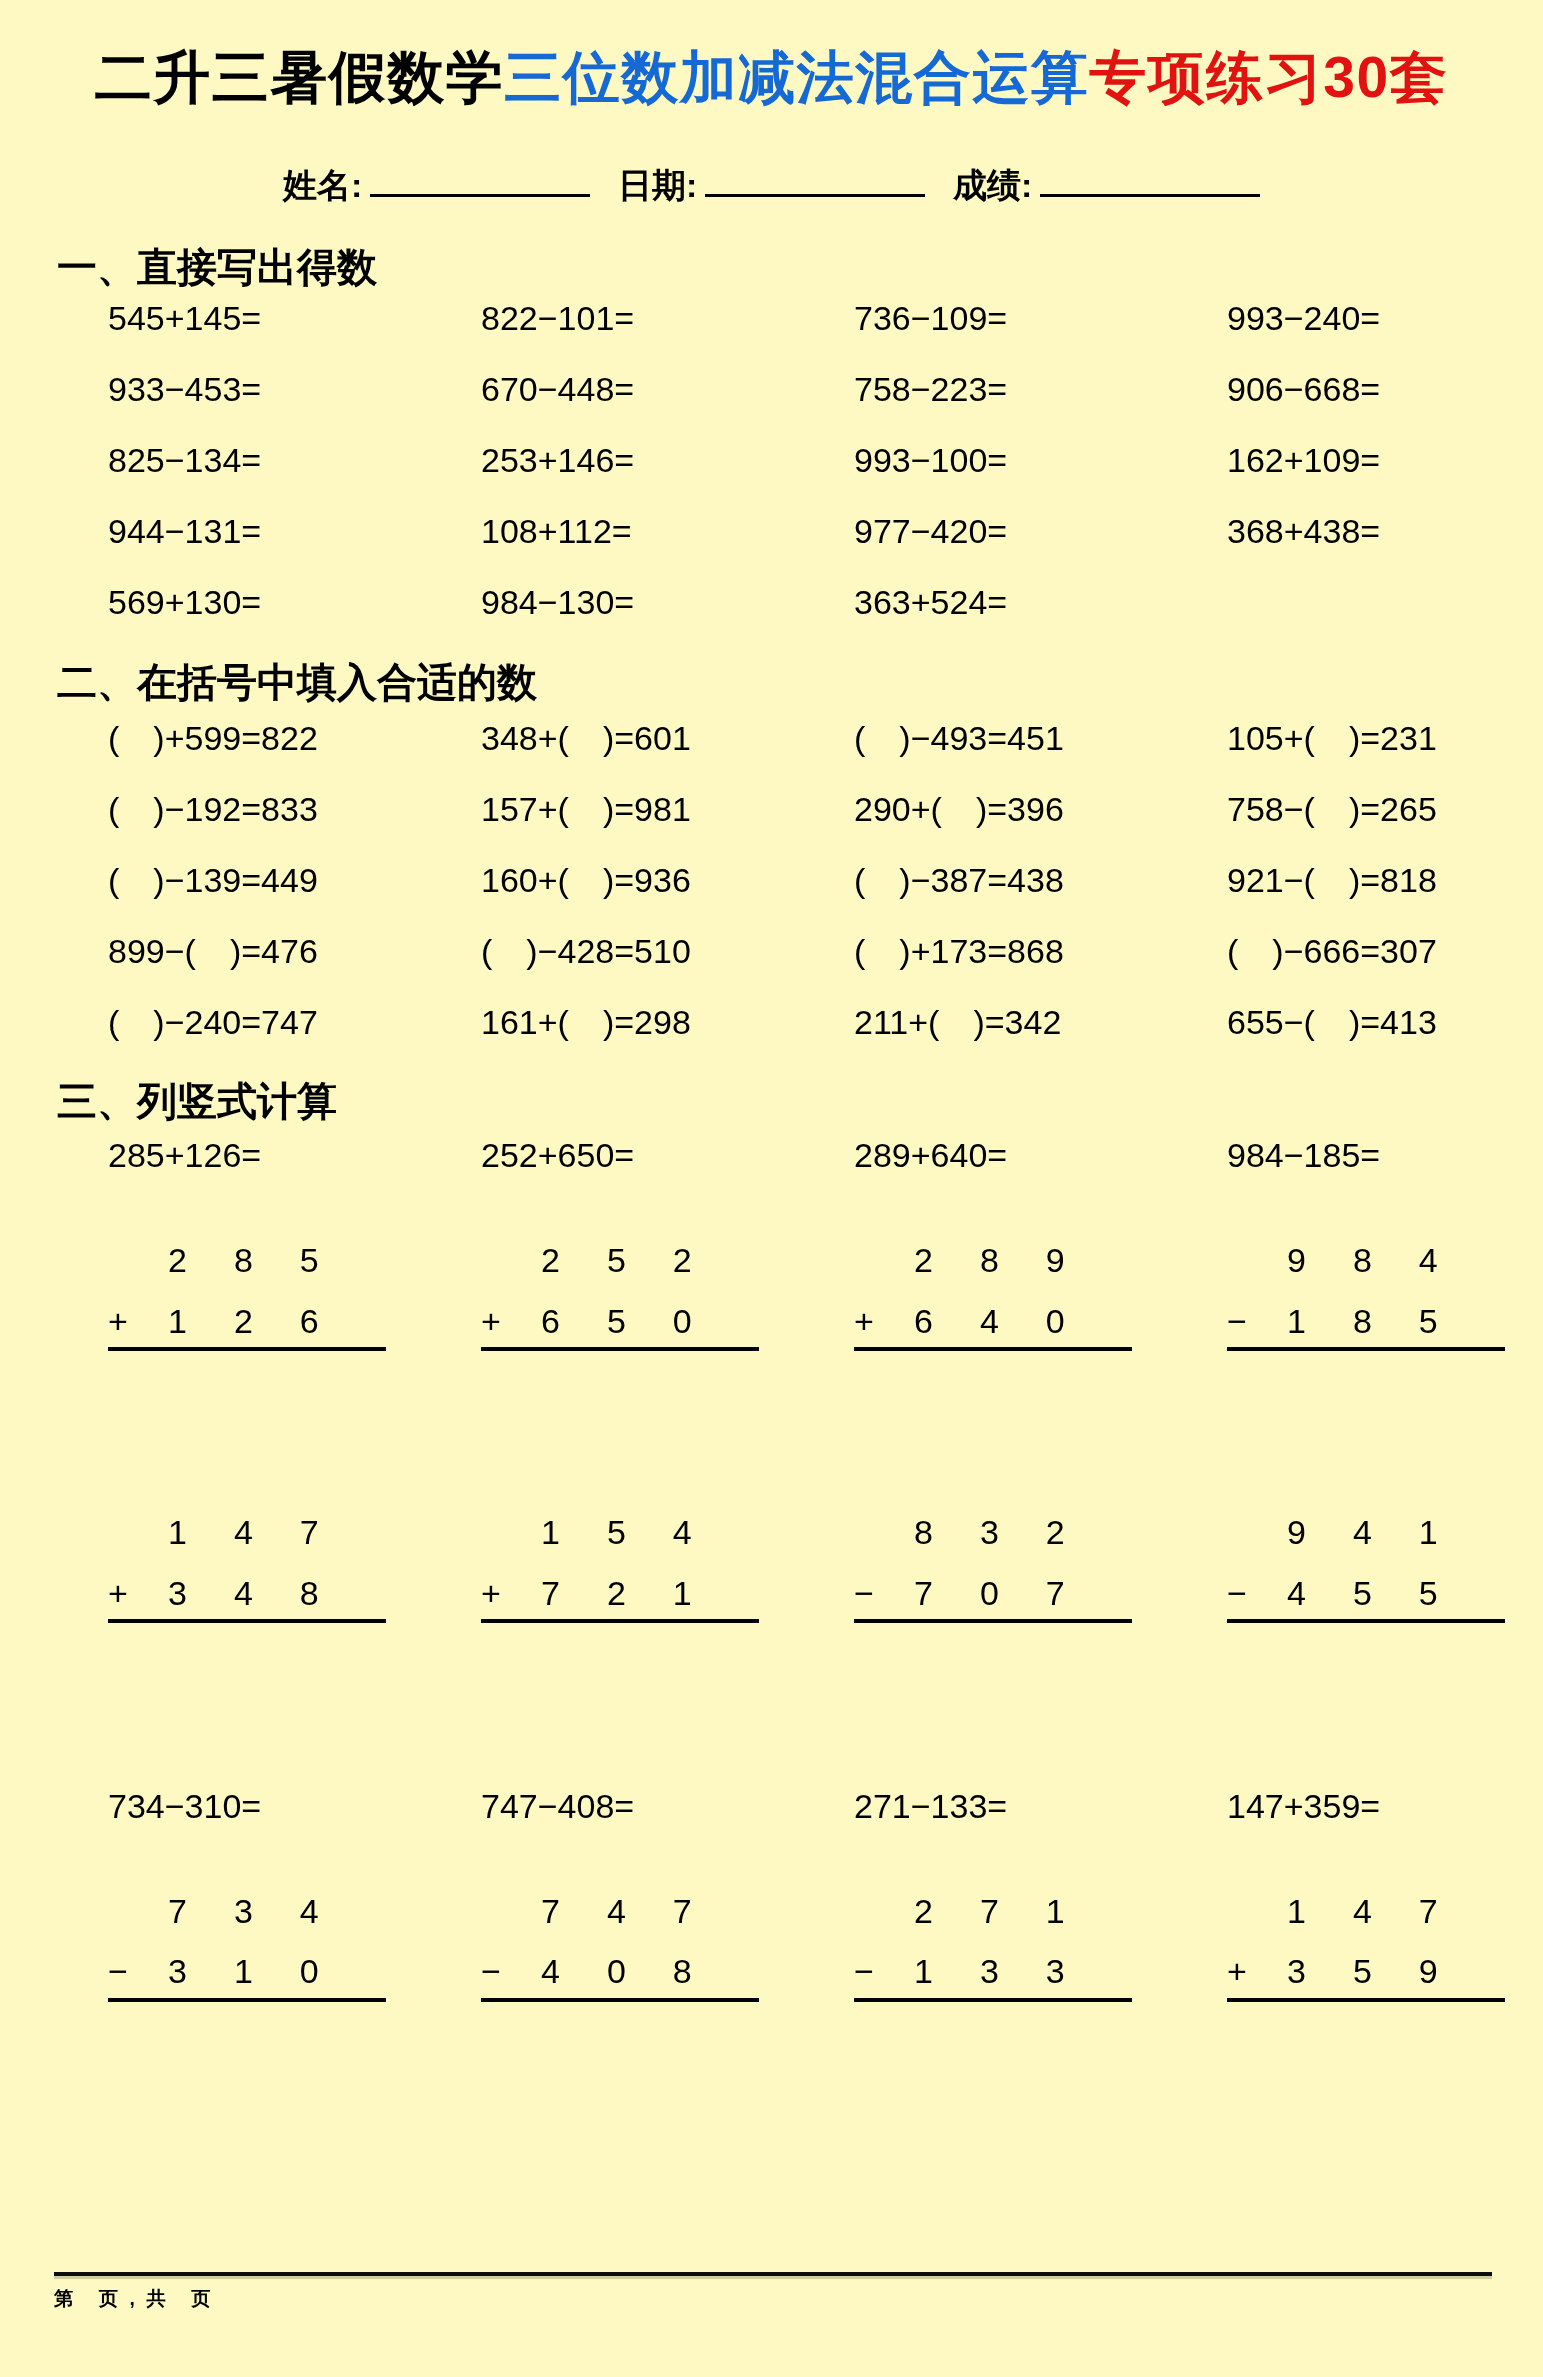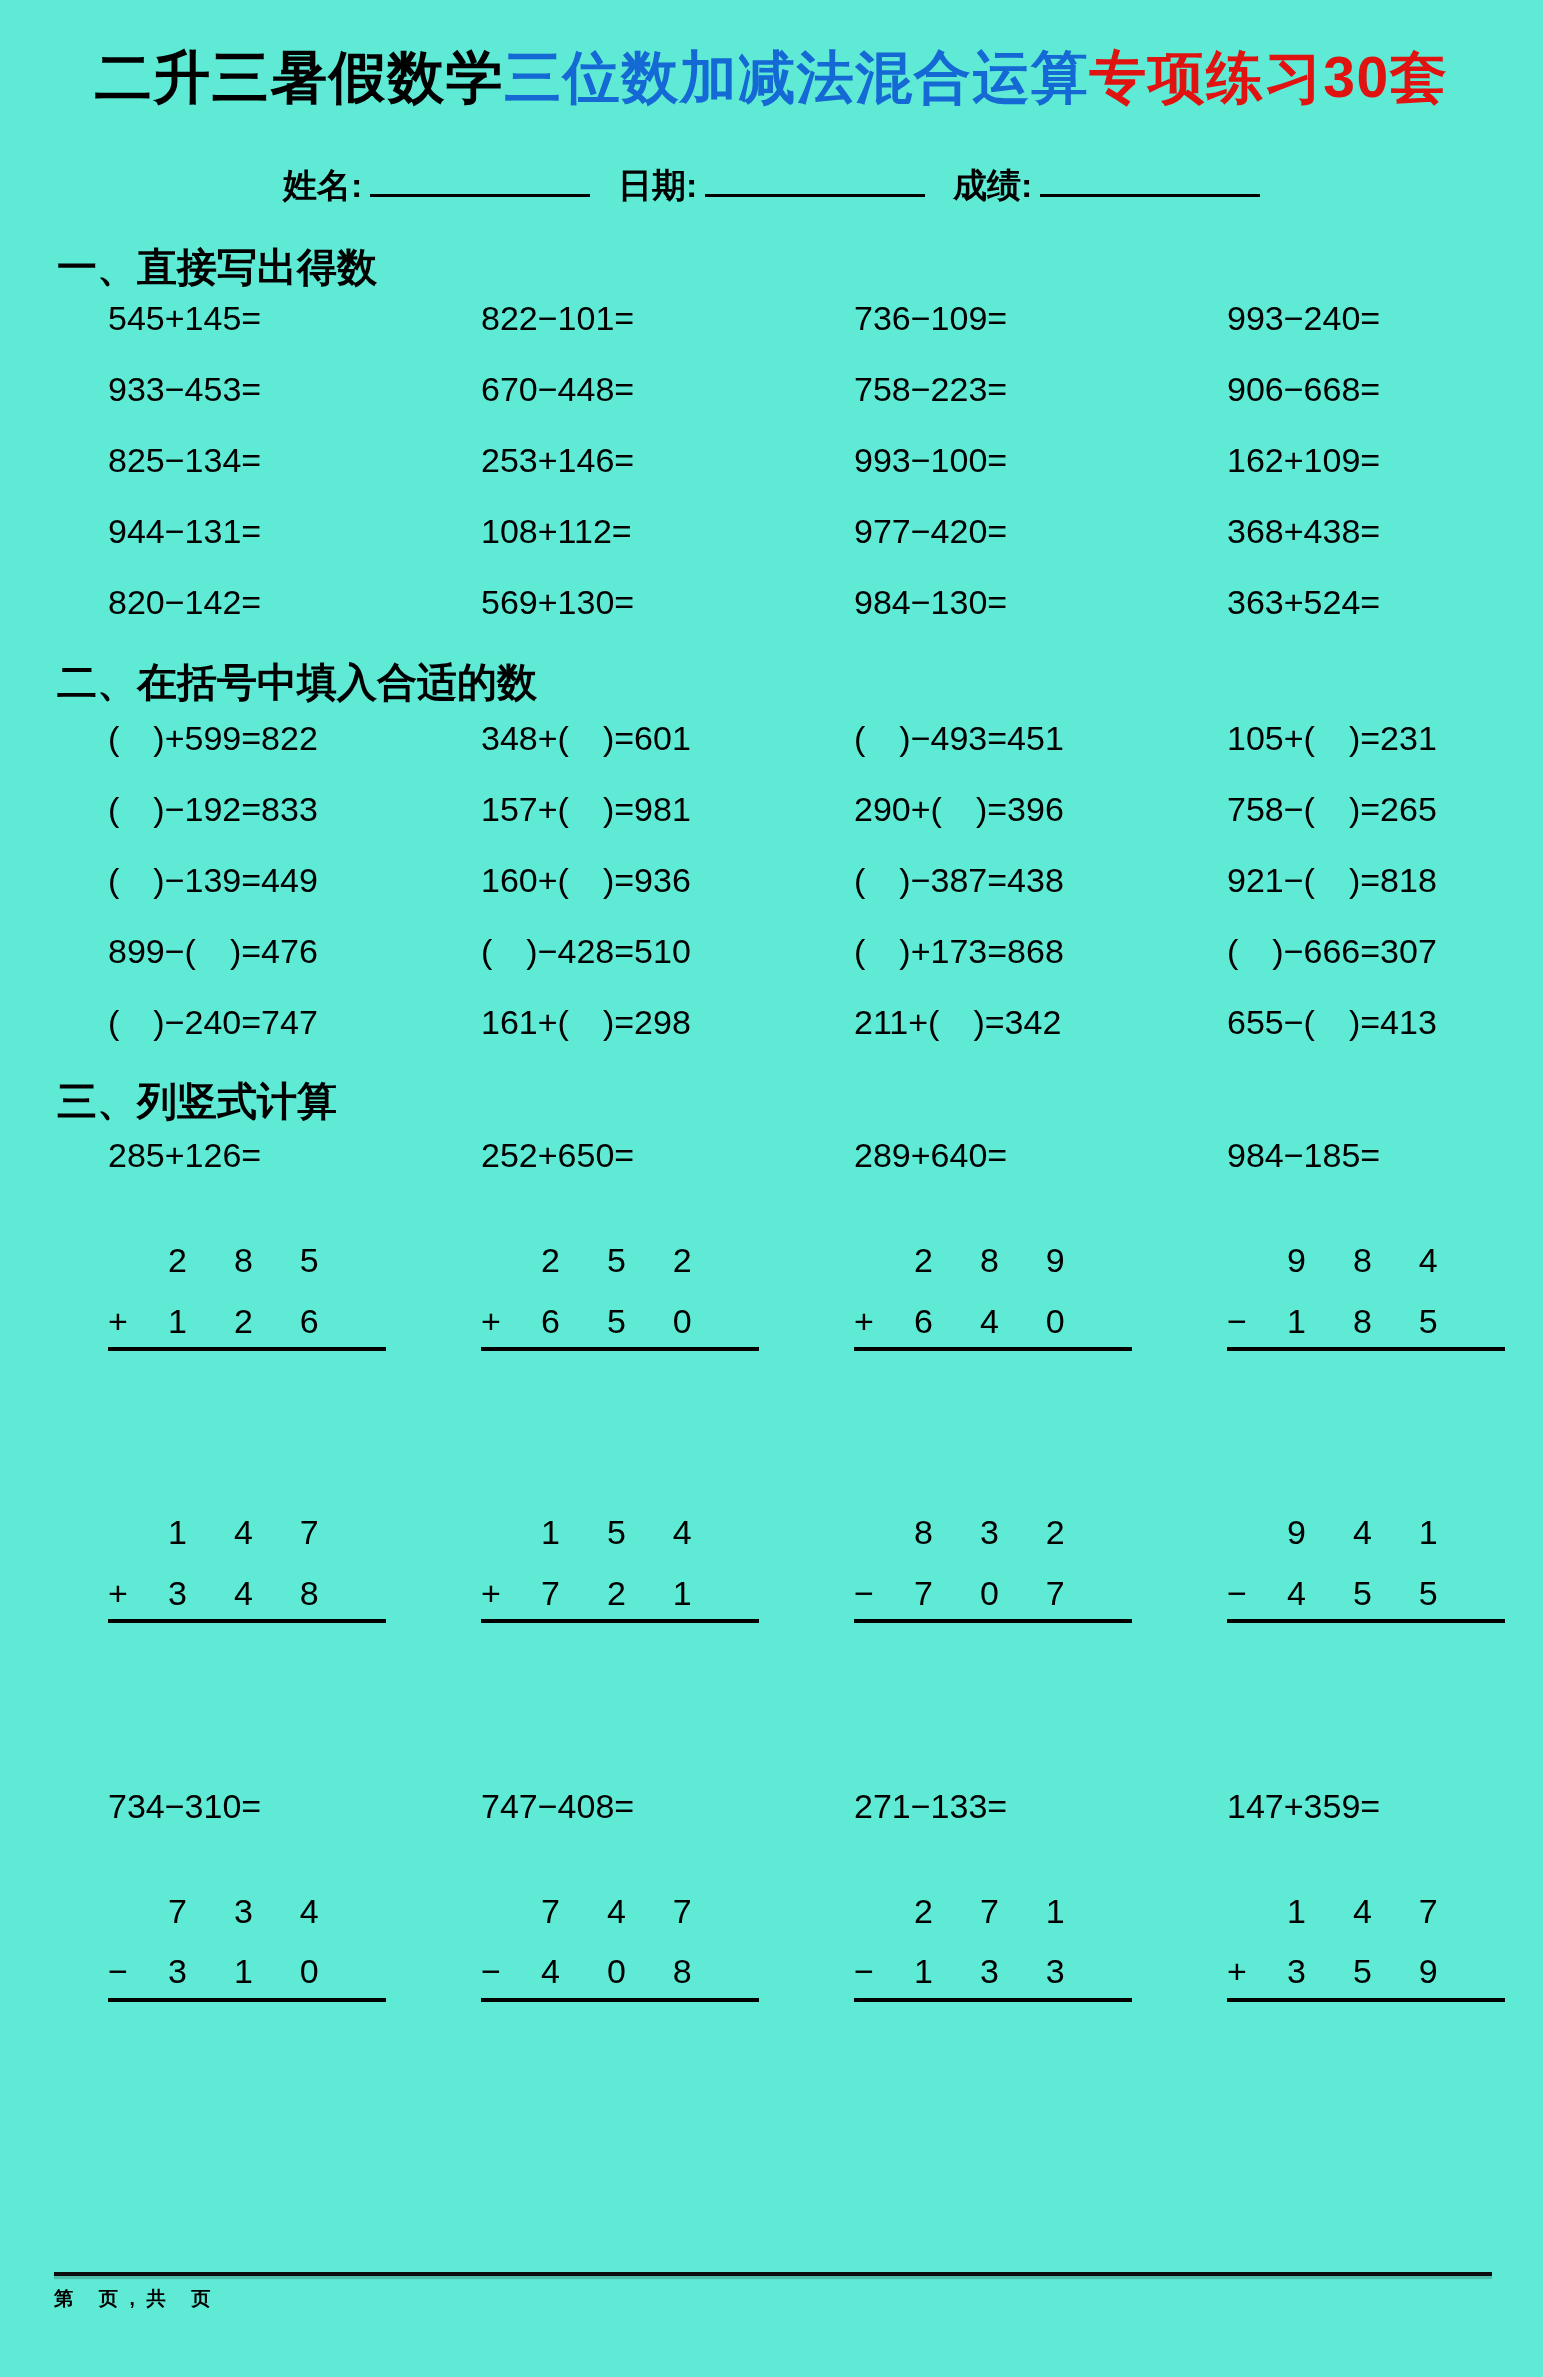--- a/index.html
+++ b/index.html
@@ -1,19 +1,19 @@
 <!DOCTYPE html>
 <html style="font-size:12.4px"><head>
 <meta charset="utf-8">
 <style>
   html,body{margin:0;padding:0;background:#ffffff;}
   .page{
     position:relative;
     width:1543px;height:2377px;
-    background:#5eead4;
+    background:#fef9c3;
     font-family:"Liberation Sans",sans-serif;
     color:#000;
     overflow:hidden;
   }
   
   .title{
     padding-top:40px;
     text-align:center;
     font-size:57px;
     font-weight:bold;
@@ -132,21 +132,20 @@
     <div class="cell">758−223=</div>
     <div class="cell">906−668=</div>
     <div class="cell">825−134=</div>
     <div class="cell">253+146=</div>
     <div class="cell">993−100=</div>
     <div class="cell">162+109=</div>
     <div class="cell">944−131=</div>
     <div class="cell">108+112=</div>
     <div class="cell">977−420=</div>
     <div class="cell">368+438=</div>
-    <div class="cell">820−142=</div>
     <div class="cell">569+130=</div>
     <div class="cell">984−130=</div>
     <div class="cell">363+524=</div>
   </div>
 
   <div class="s-heading h2">二、在括号中填入合适的数</div>
   <div class="grid s2">
     <div class="cell">(　)+599=822</div>
     <div class="cell">348+(　)=601</div>
     <div class="cell">(　)−493=451</div>

